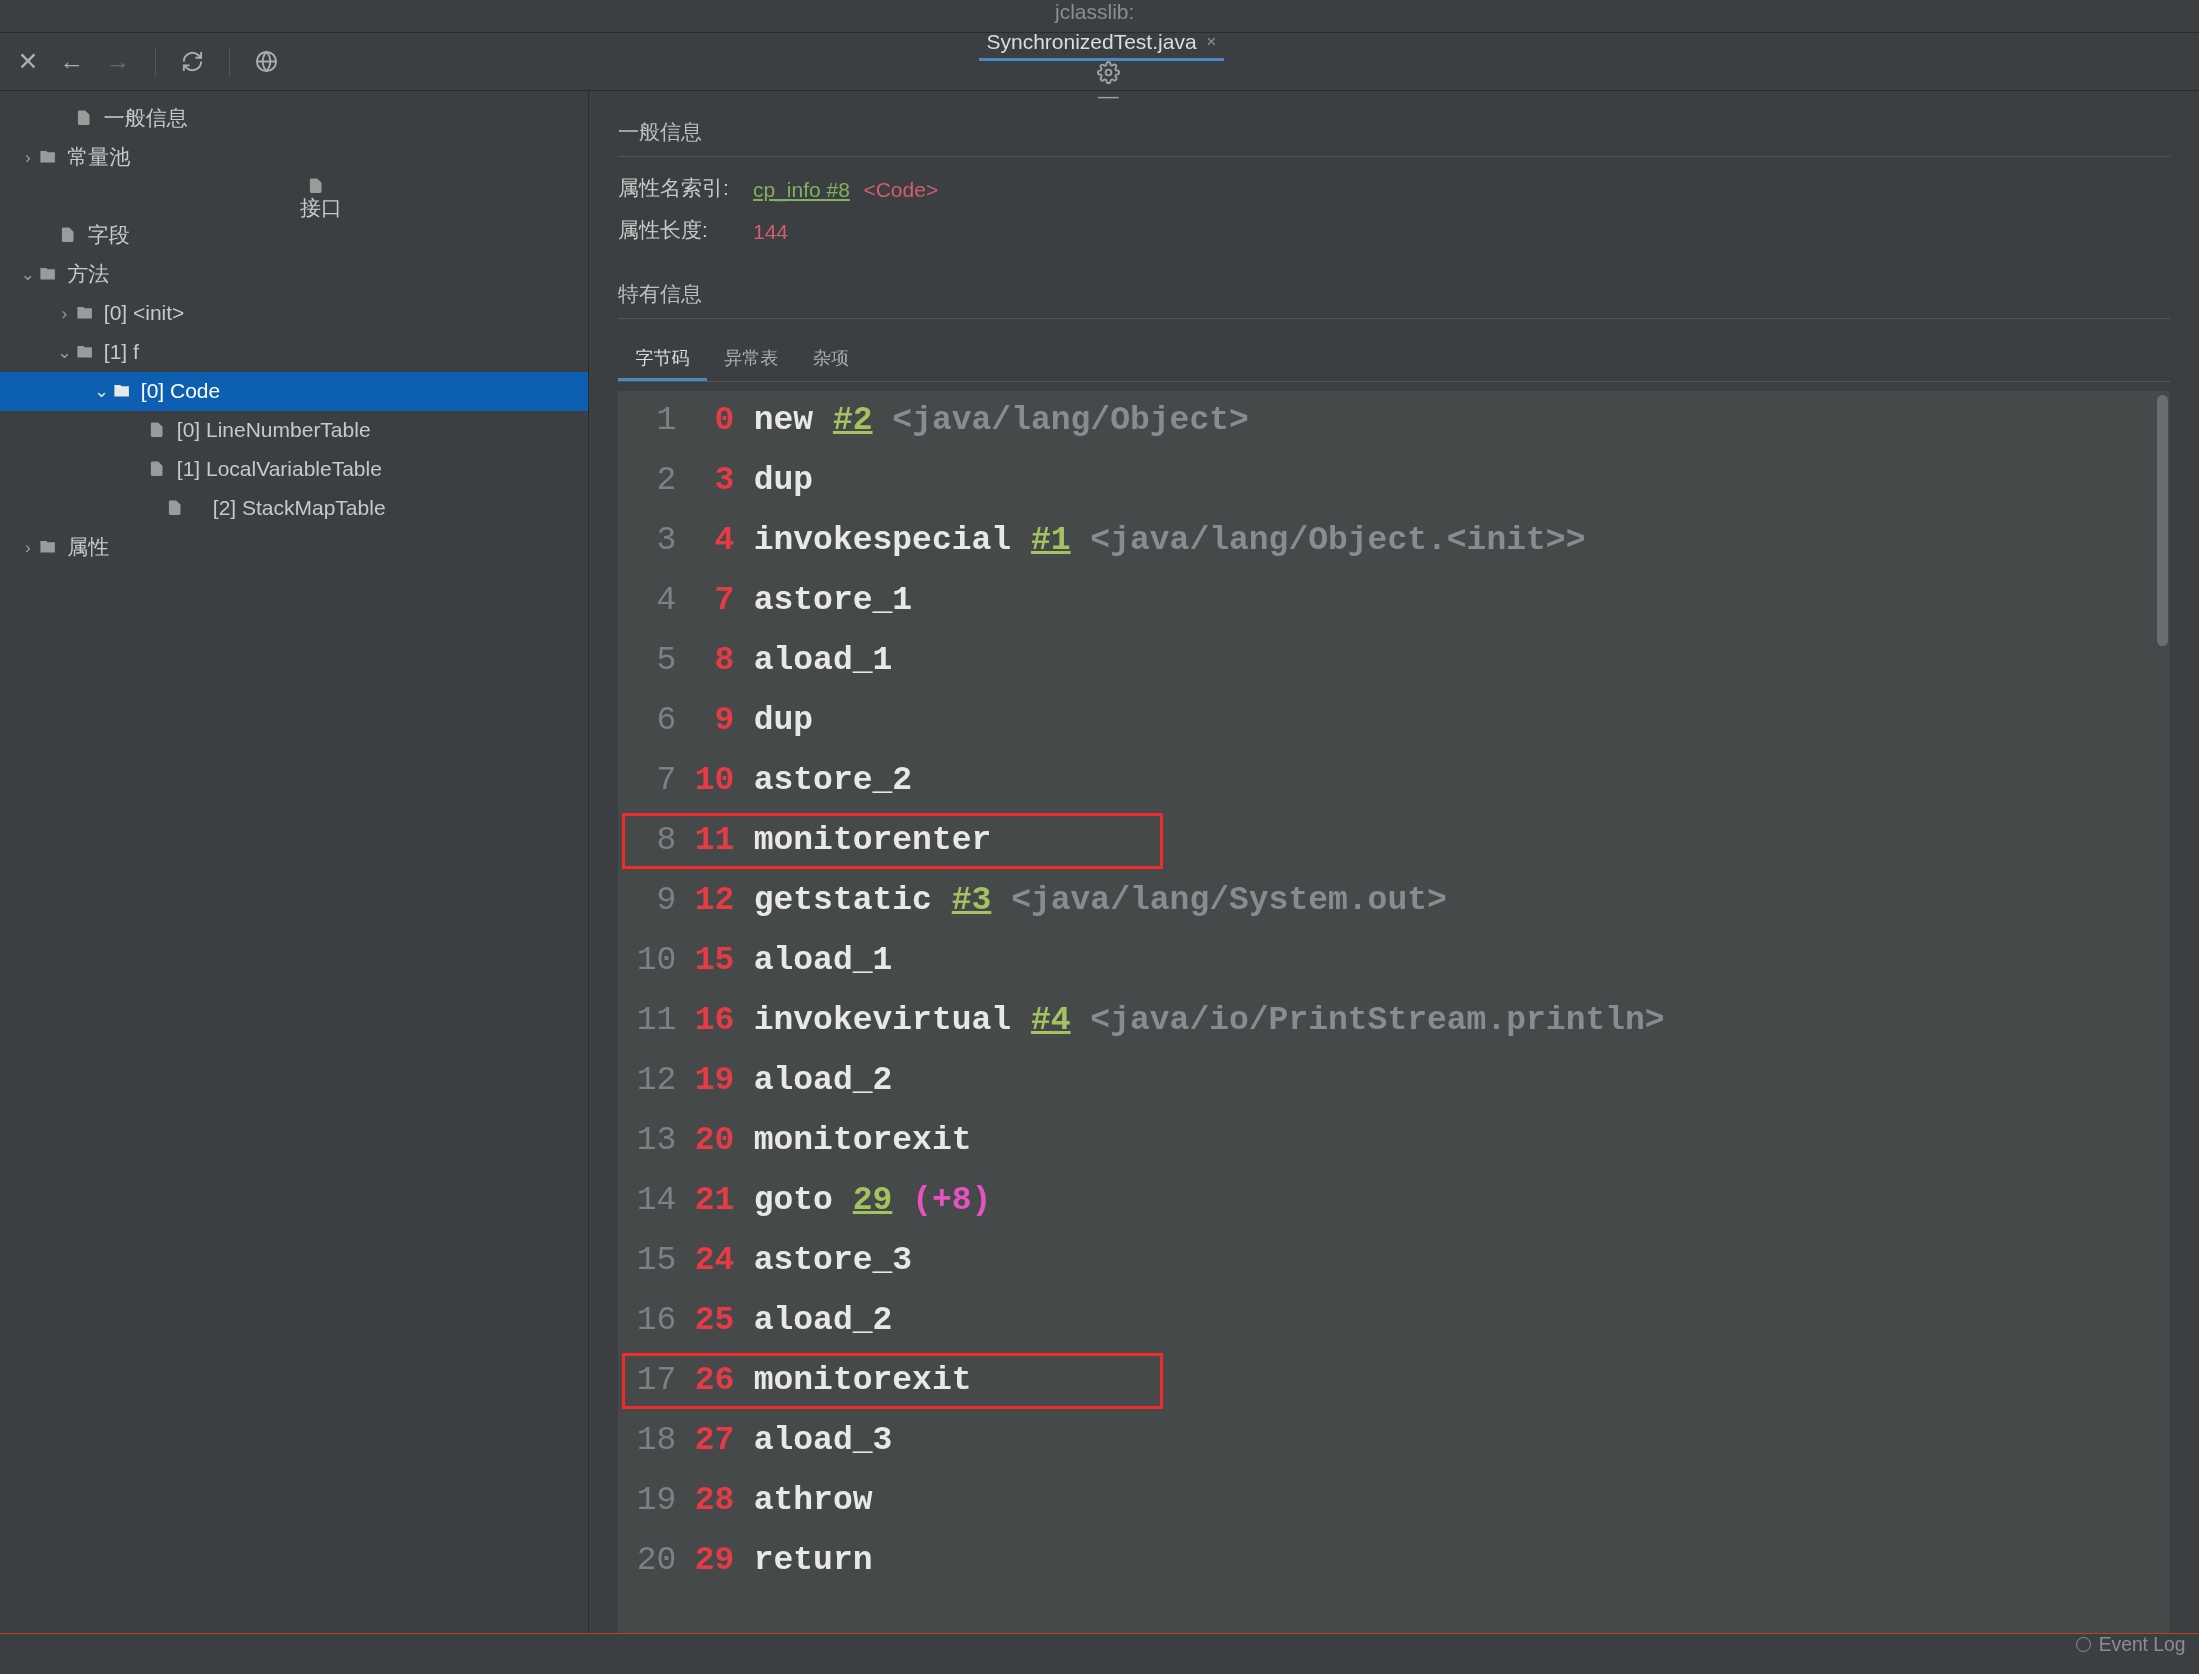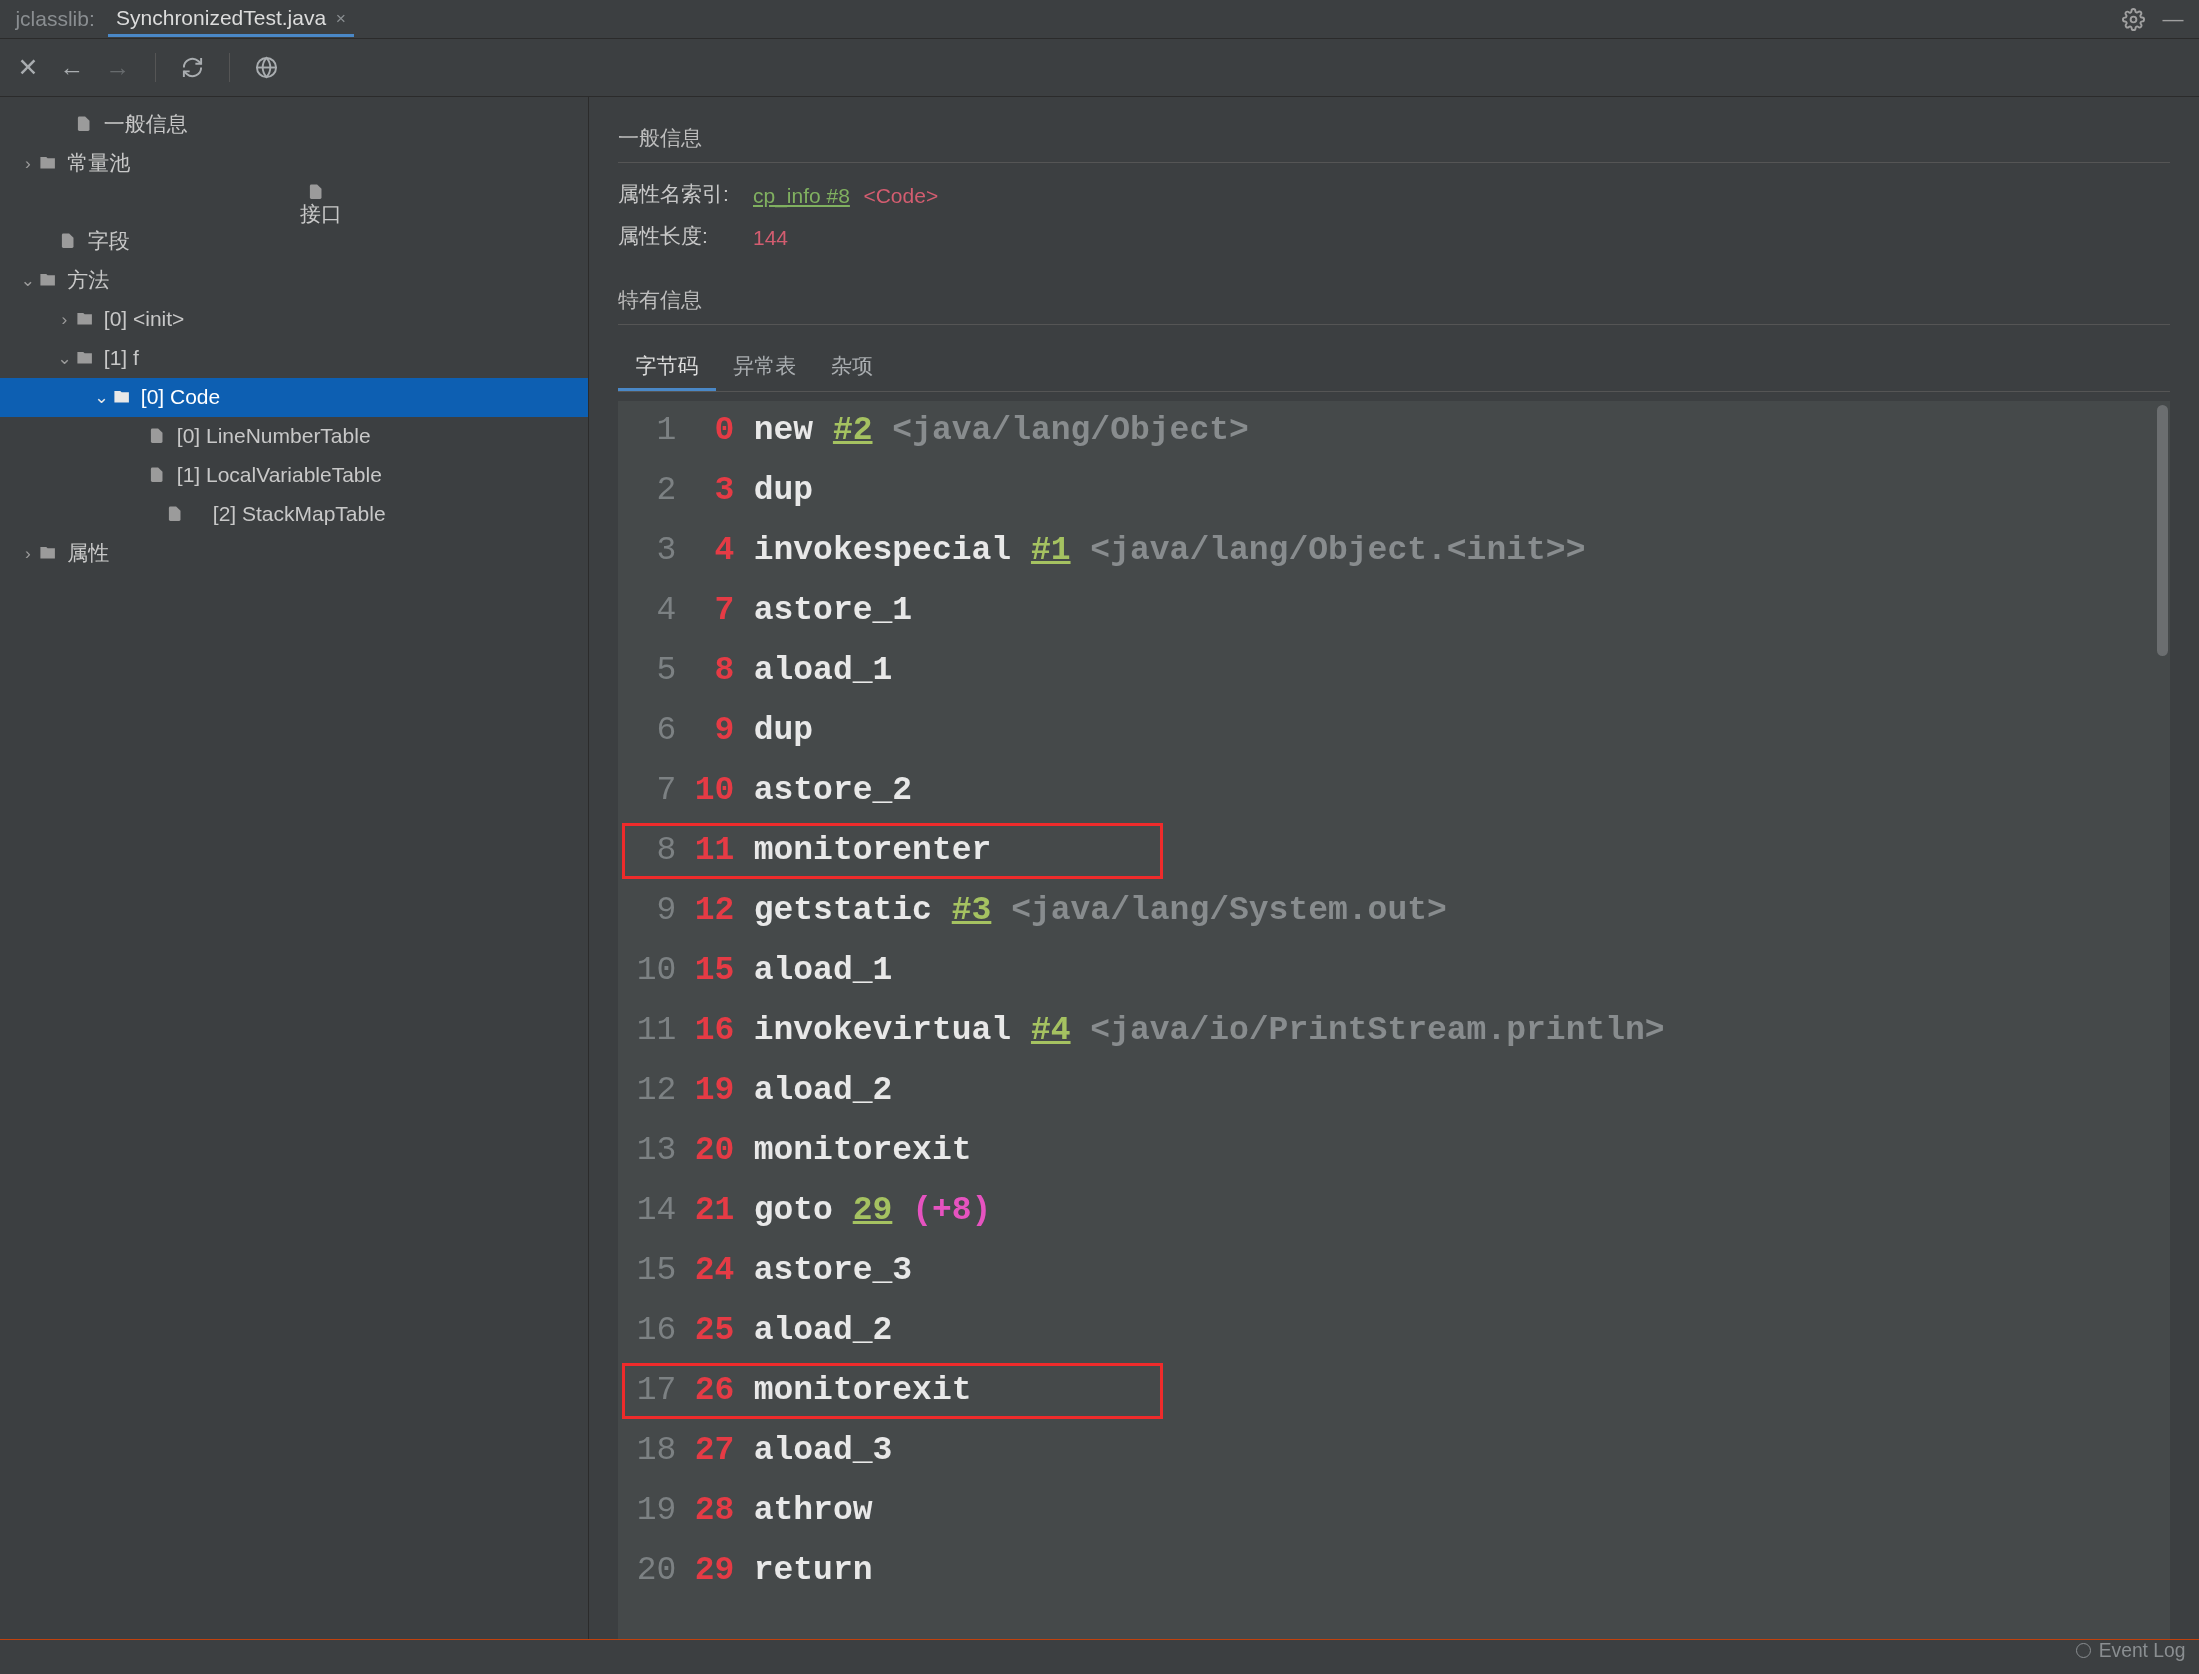--- a/index.html
+++ b/index.html
@@ -6,26 +6,27 @@
 body {
   font-family: -apple-system, "Segoe UI", "PingFang SC", "Microsoft YaHei", sans-serif;
   background: #3c3f41;
   color: #bbbbbb;
   width: 2199px;
   height: 1674px;
   overflow: hidden;
   font-size: 21px;
 }
 .title-bar {
-  height: 39px;
+  height: 33px;
   background: #3c3f41;
   display: flex;
   align-items: center;
   padding: 0 15.4px;
   border-bottom: 1px solid #2b2b2b;
+  flex-direction: column;
 }
 .title-bar .app-label { color: #8a8e91; font-size: 21px; margin-right: 9.7px; }
 .title-bar .tab {
   display: flex;
   align-items: center;
   padding: 5.8px 7.7px 3.9px;
   border-bottom: 3.9px solid #4a88c7;
   color: #dcdcdc;
   margin-left: 3.9px;
 }
@@ -102,21 +103,21 @@
 .attr-code { color: #d35d70; }
 .attr-val { color: #d35d70; }
 
 .tabs {
   display: flex;
   border-bottom: 1px solid #555;
   margin-bottom: 9.7px;
 }
 .tab-item {
   padding: 9.7px 17.4px 7.7px;
-  font-size: 21px;
+  font-size: 18px;
   color: #a9adb0;
   cursor: pointer;
 }
 .tab-item.active {
   color: #dcdcdc;
   border-bottom: 3.9px solid #4a88c7;
 }
 
 .bytecode-viewer {
   flex: 1;

